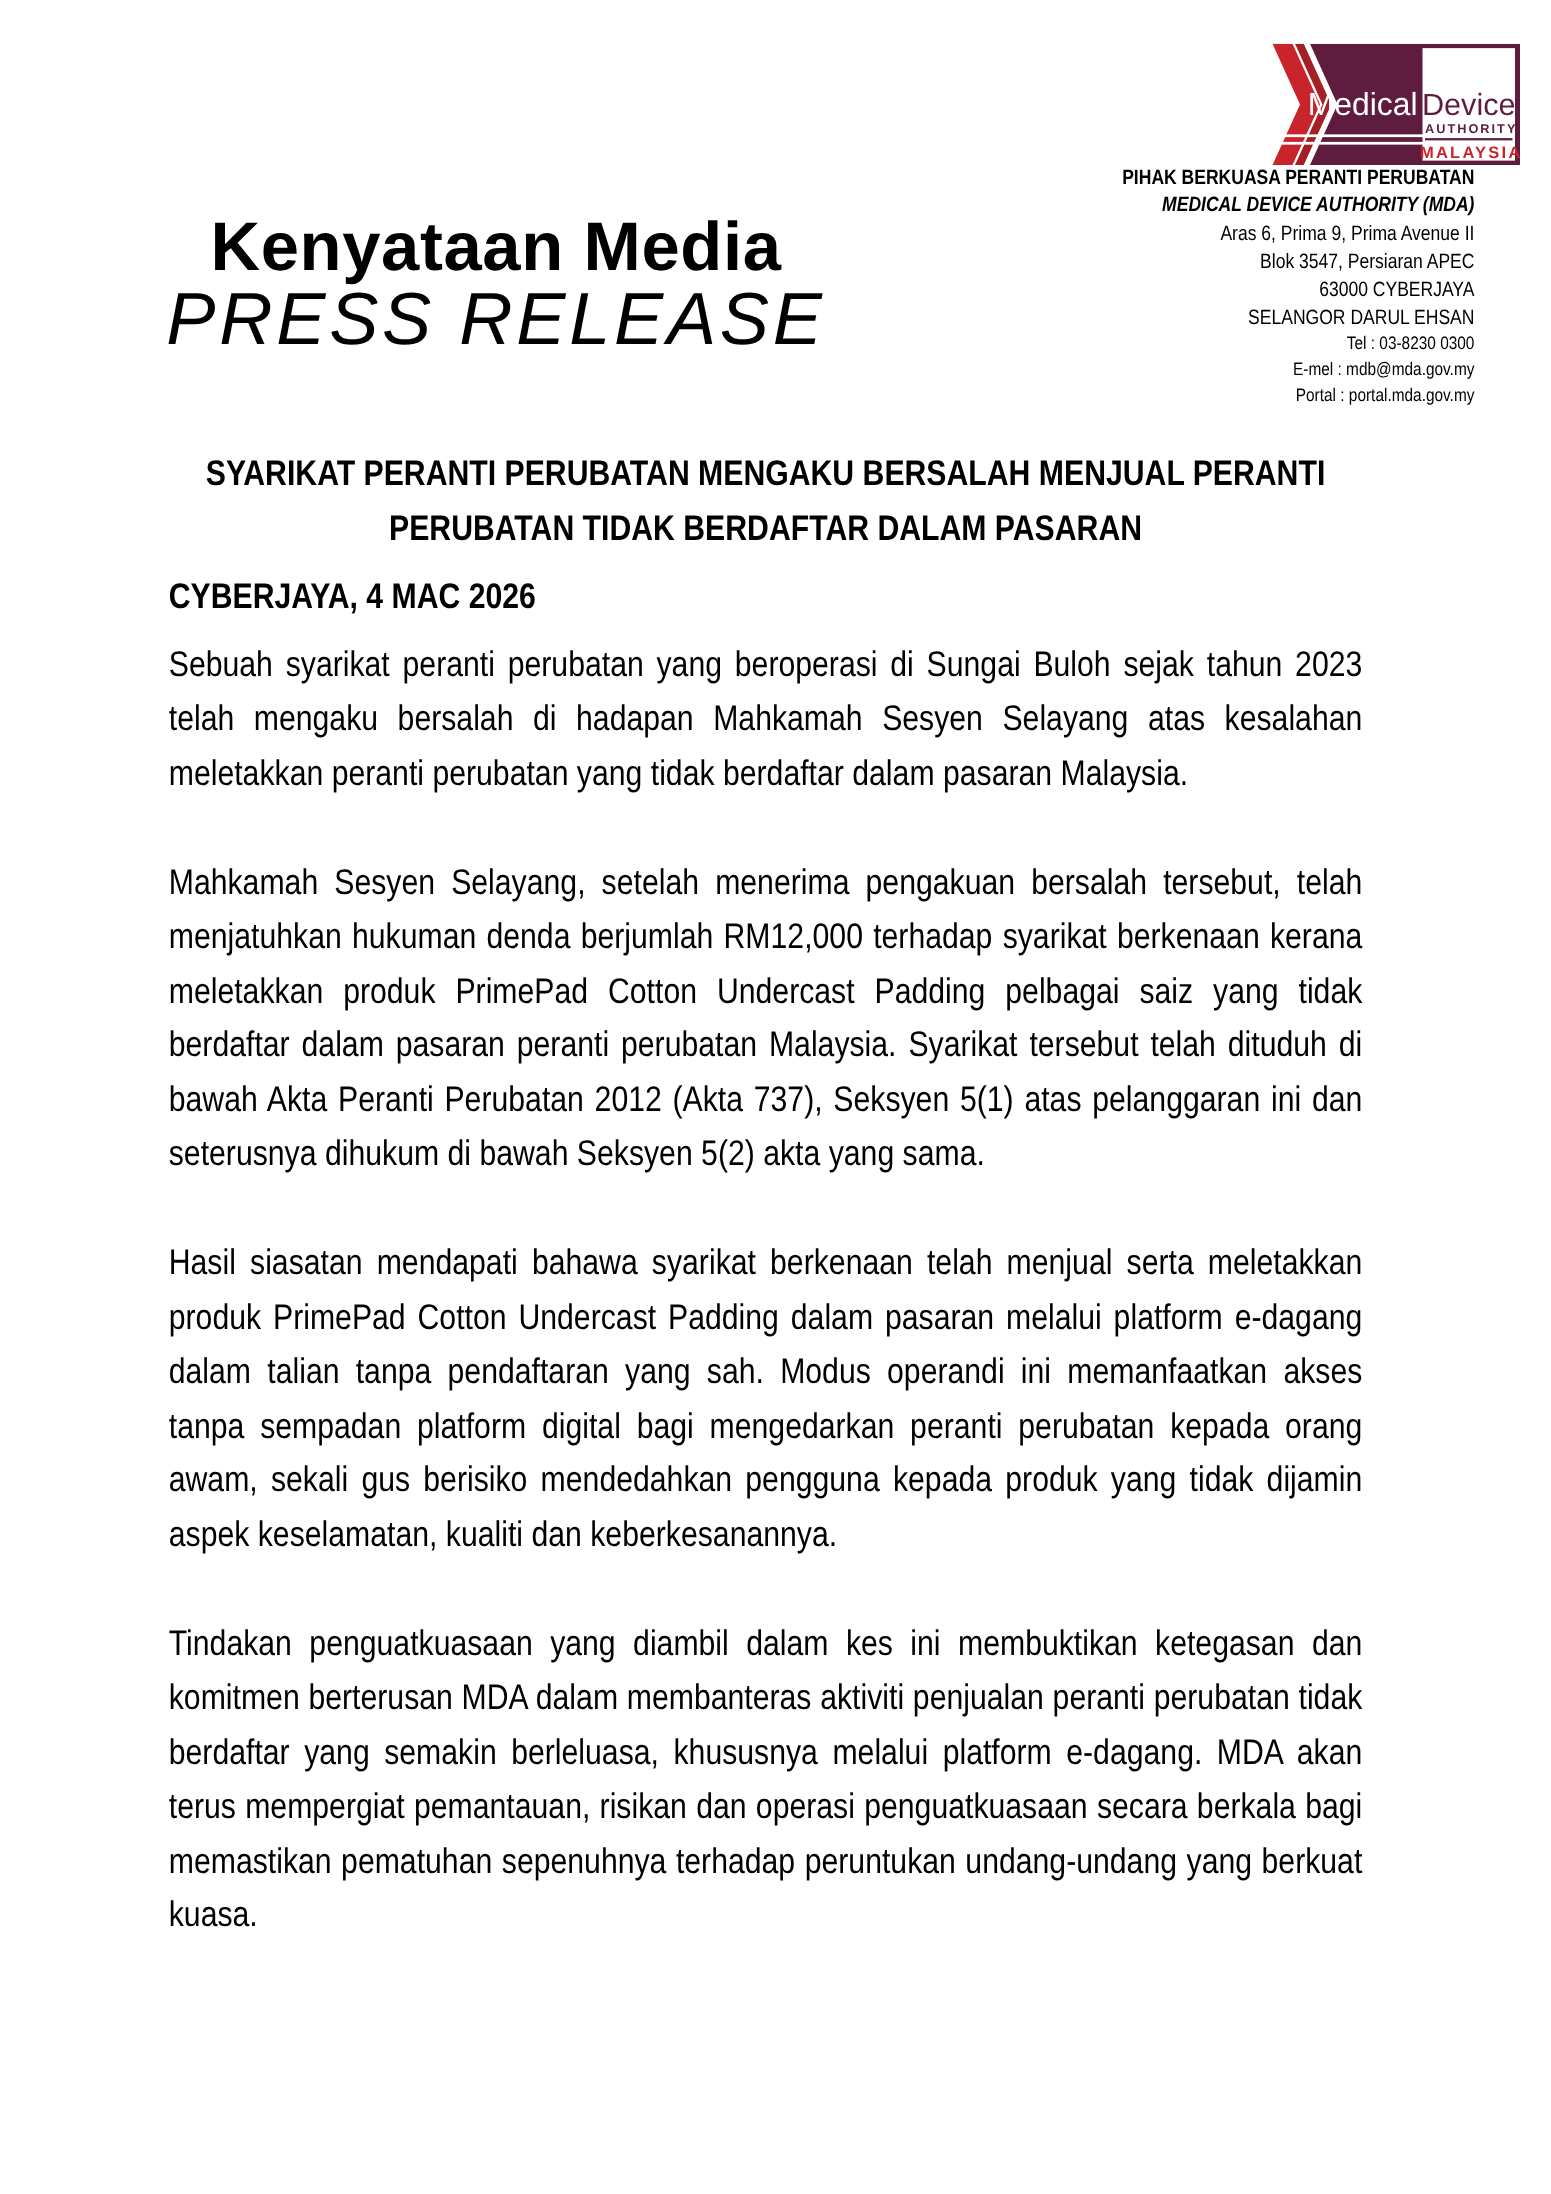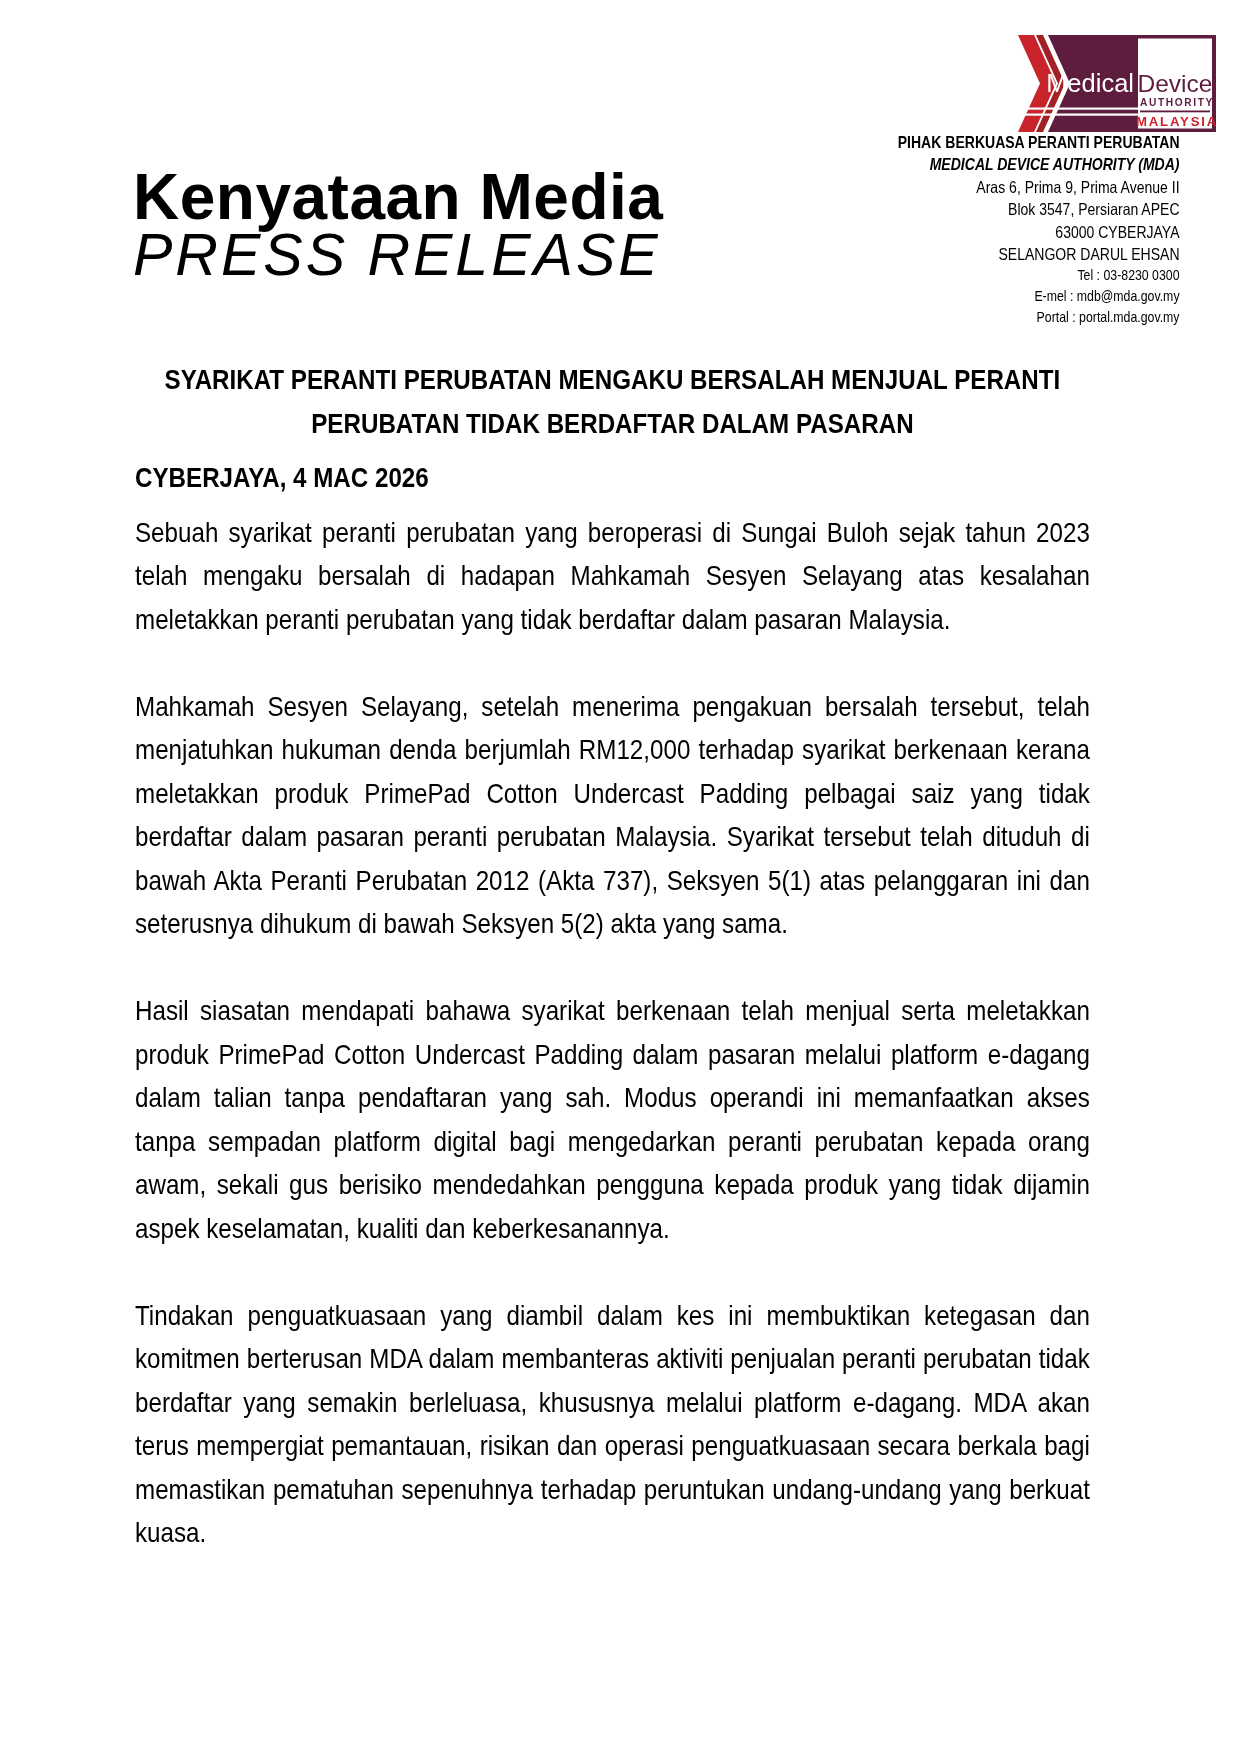--- a/index.html
+++ b/index.html
@@ -3,21 +3,21 @@
 <meta charset="utf-8">
 <style>
   html,body{margin:0;padding:0;}
   body{
     width:1241px;height:1755px;position:relative;background:#ffffff;
     font-family:"Liberation Sans","DejaVu Sans",sans-serif;color:#000;
     overflow:hidden;
   }
   
   .masthead{position:absolute;left:133px;top:168px;line-height:58px;}
-  .masthead .my{font-size:64px;font-weight:bold;letter-spacing:0.5px;}
+  .masthead .my{font-size:55px;font-weight:bold;letter-spacing:0.5px;text-align:center;}
   .masthead .en{font-size:59px;font-style:italic;font-weight:400;letter-spacing:3px;}
   
   .logo{position:absolute;left:1016px;top:35px;width:200px;height:97px;}
   
   .letterhead{
     position:absolute;right:61px;top:131px;text-align:right;
     transform:scaleX(0.85);transform-origin:top right;white-space:nowrap;
   }
   .letterhead .org{font-size:16.5px;font-weight:bold;line-height:22.4px;}
   .letterhead .org.it{font-style:italic;}

